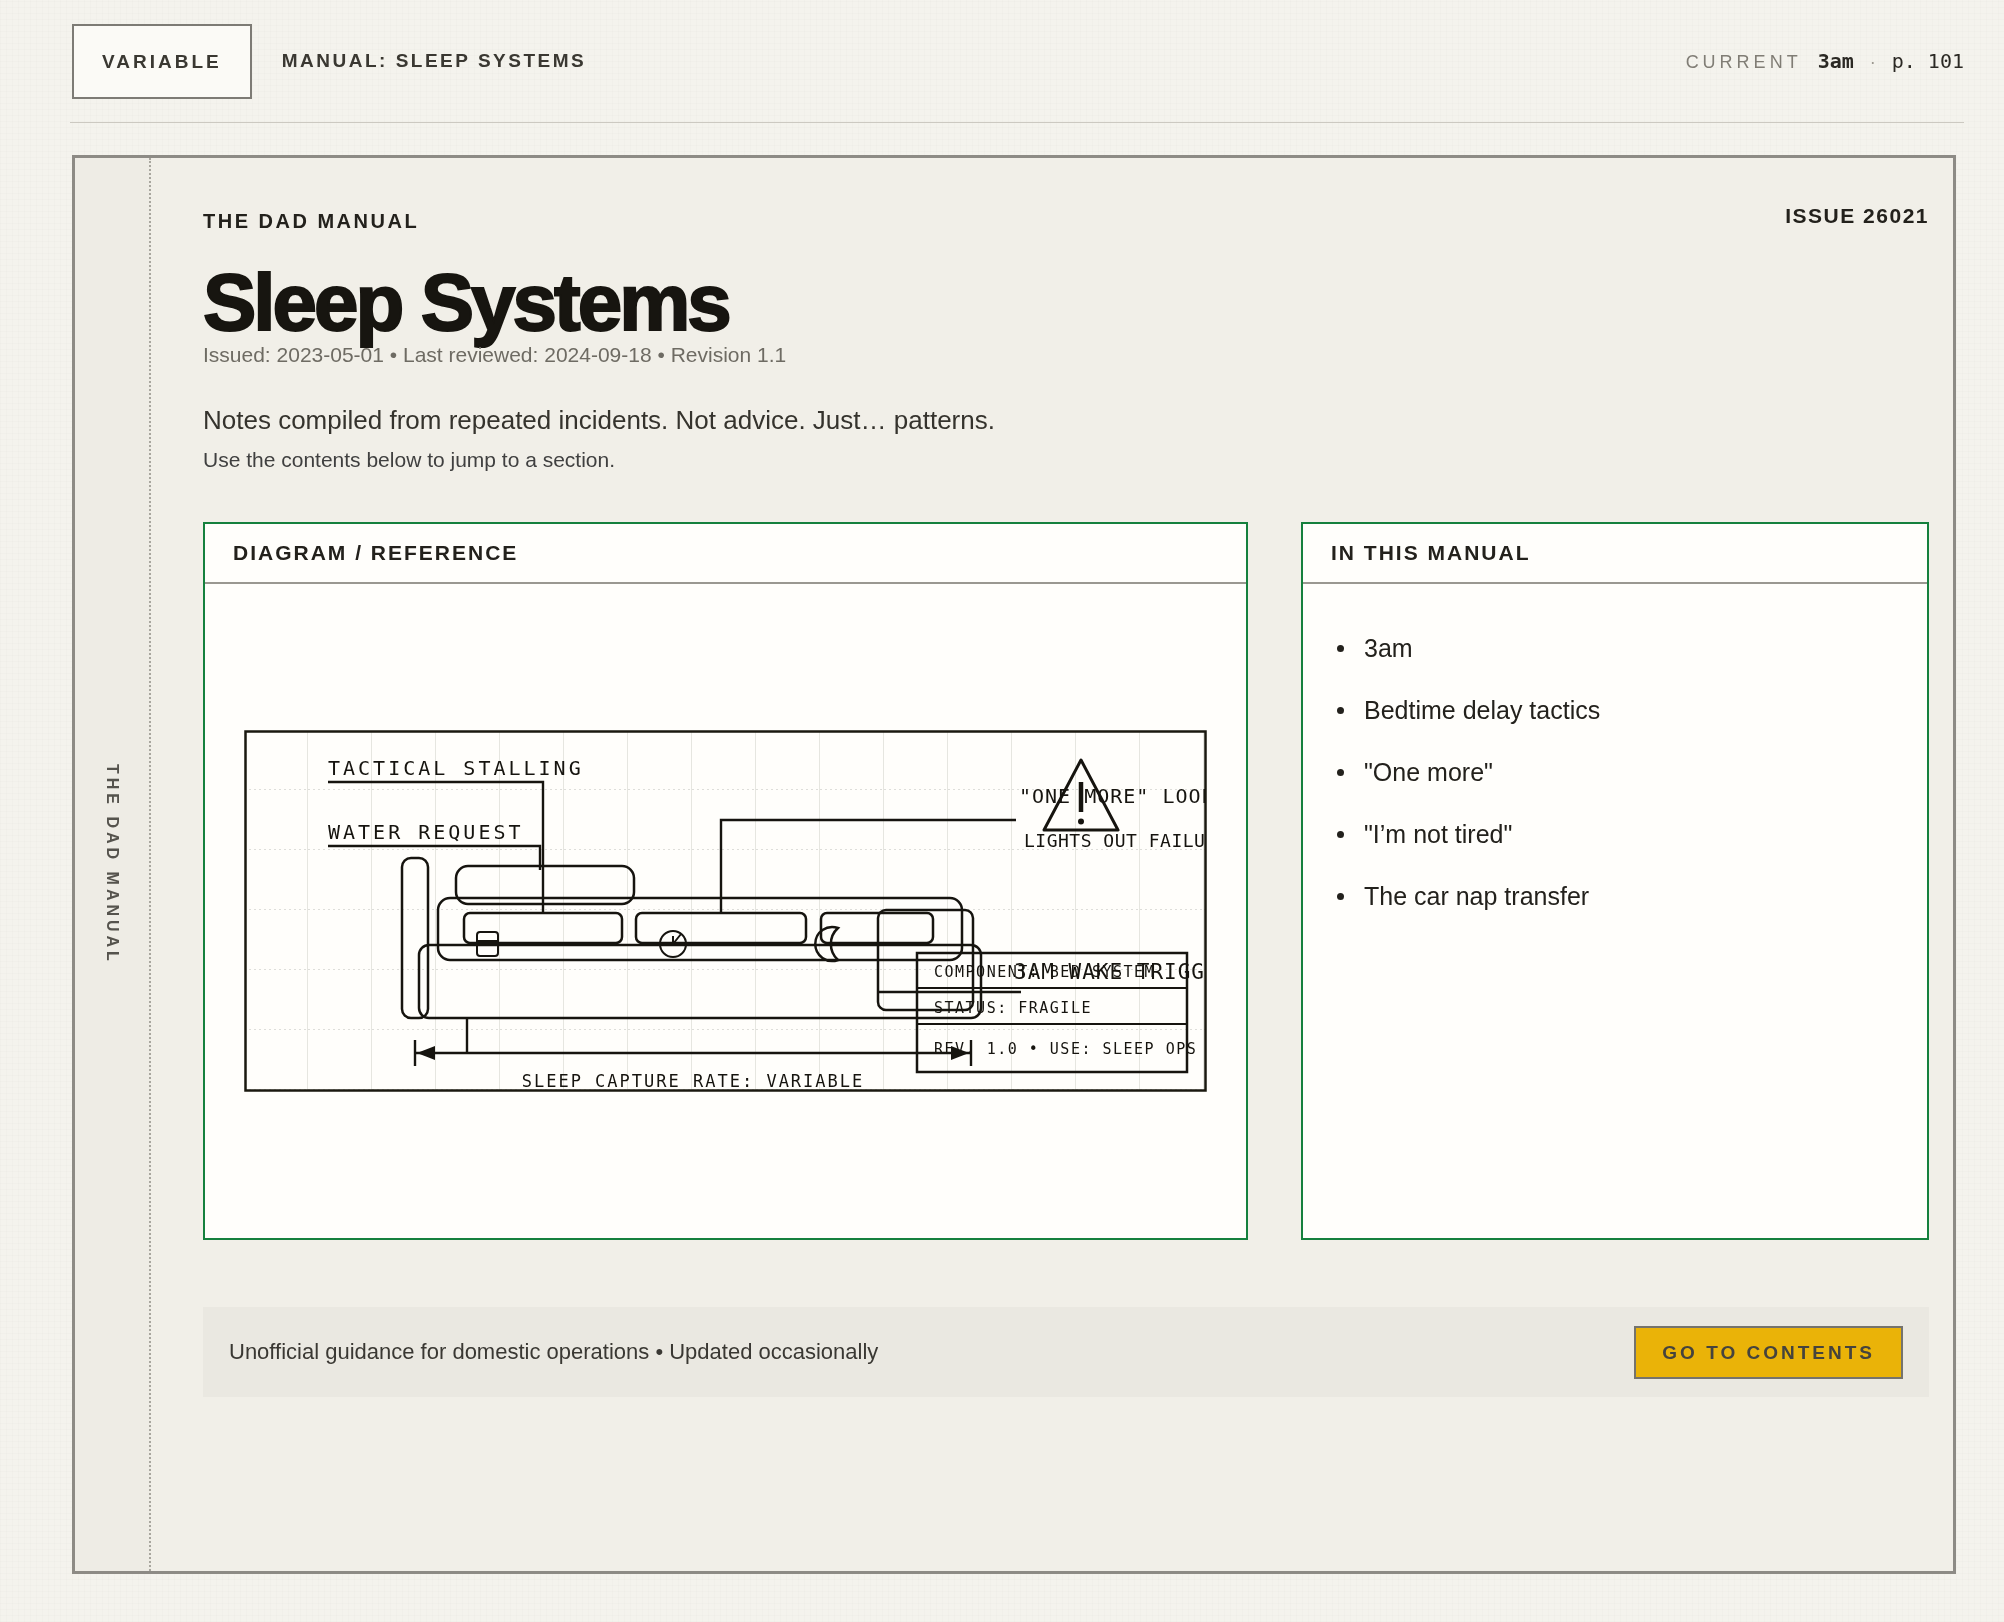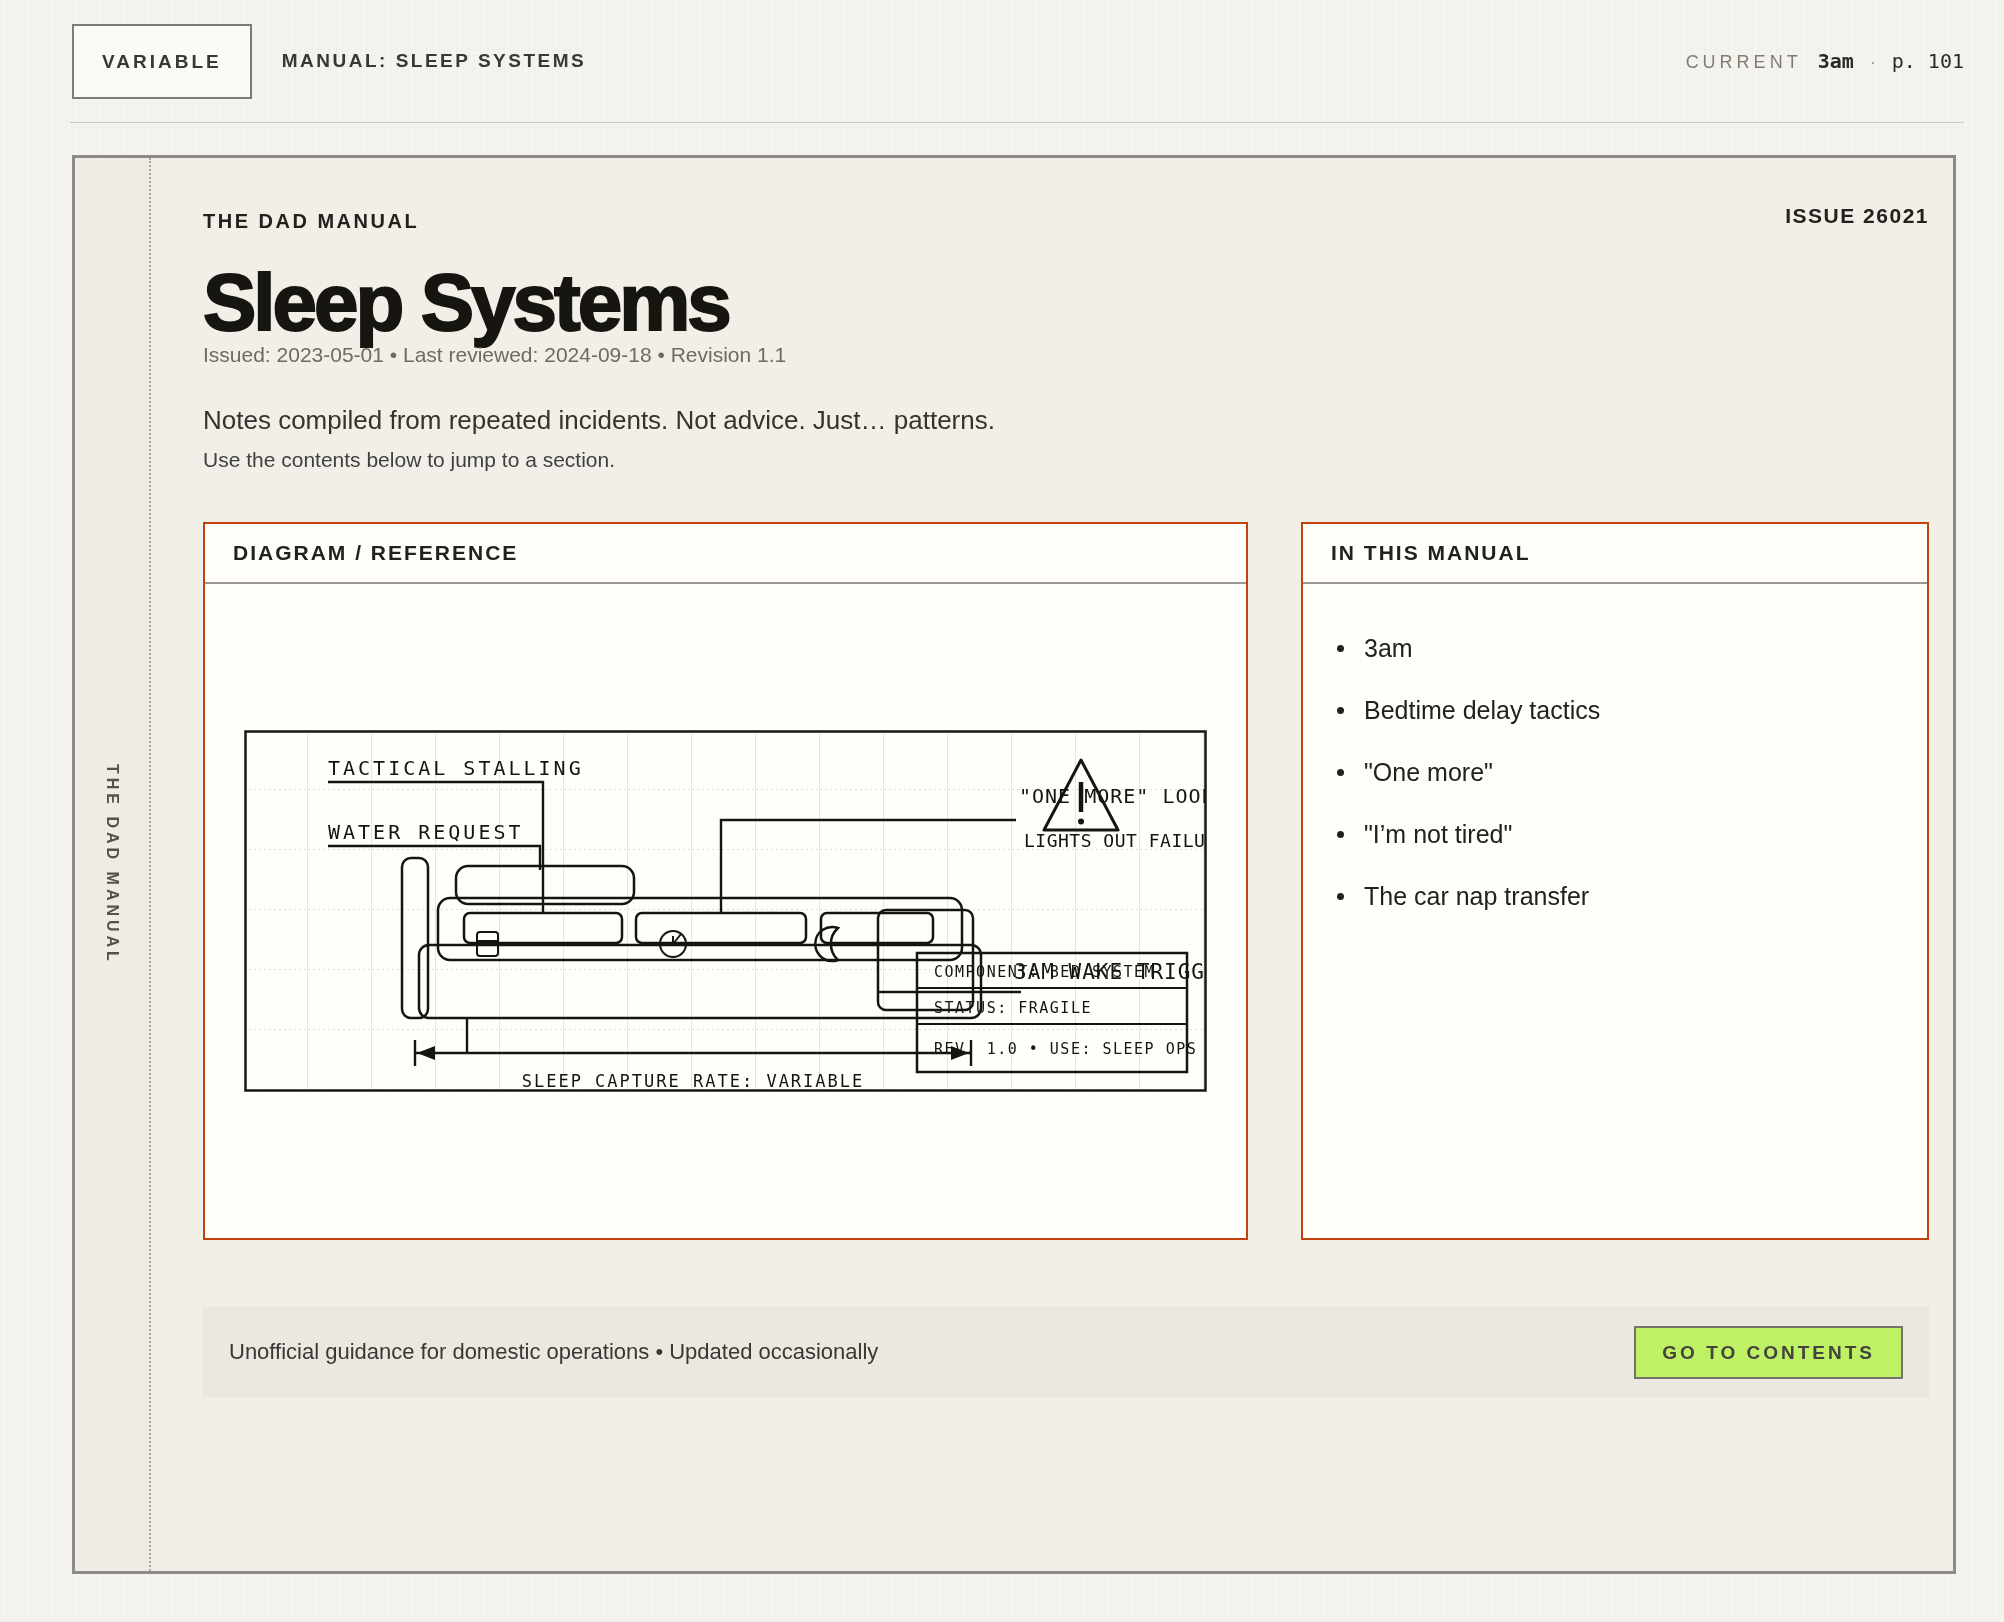--- a/index.html
+++ b/index.html
@@ -60,42 +60,42 @@
     margin-top:30px; font-size:80px; font-weight:bold; letter-spacing:-3px;
     color:#171510; line-height:1.0; -webkit-text-stroke:2px #171510;
   }
   .subtitle { margin-top:26px; font-size:30px; color:#2b2924; }
   .meta { font-size:21px; color:#6e6b63; }
   .note { margin-top:38px; font-size:26px; color:#35332d; }
   .hint { margin-top:12px; font-size:21px; color:#404040; }
 
   
   .panels { display:flex; margin-top:50px; height:718px; }
-  .panel { background:#fffefb; border:2px solid #c2410c; display:flex; flex-direction:column; }
+  .panel { background:#fffefb; border:2px solid #15803d; display:flex; flex-direction:column; }
   .panel-diagram { width:1045px; flex:none; }
   .panel-contents { flex:1; margin-left:53px; }
   .panel-header {
     height:60px; flex:none; border-bottom:2px solid #airrelevant;
     border-bottom:2px solid #9a9891; display:flex; align-items:center; padding:0 28px;
     font-size:21px; font-weight:bold; letter-spacing:2px; color:#23211c;
   }
   .panel-body { flex:1; display:flex; align-items:center; justify-content:center; }
 
   .toc { list-style:none; padding:50px 28px 0 28px; }
   .toc li { display:flex; align-items:center; font-size:25px; color:#23211c; margin-bottom:33px; cursor:pointer; }
   .toc .dot { width:7px; height:7px; border-radius:50%; background:#23211c; margin:0 20px 0 6px; flex:none; }
 
   
   .footer-strip {
     margin-top:67px; height:90px; background:#eae8e1;
     display:flex; align-items:center; justify-content:space-between; padding:0 26px;
   }
   .footer-text { font-size:22px; color:#3a3833; }
   .go-contents {
-    background:#bef264; border:2px solid #75736d; color:#45433d;
+    background:#eab308; border:2px solid #75736d; color:#45433d;
     font-size:19px; font-weight:bold; letter-spacing:3px; padding:15px 26px;
     line-height:1; cursor:pointer; font-family:"Liberation Sans", sans-serif;
   }
 
   
   svg text { font-family:"DejaVu Sans Mono", monospace; fill:#16140f; }
 </style>
 </head>
 <body>
 

